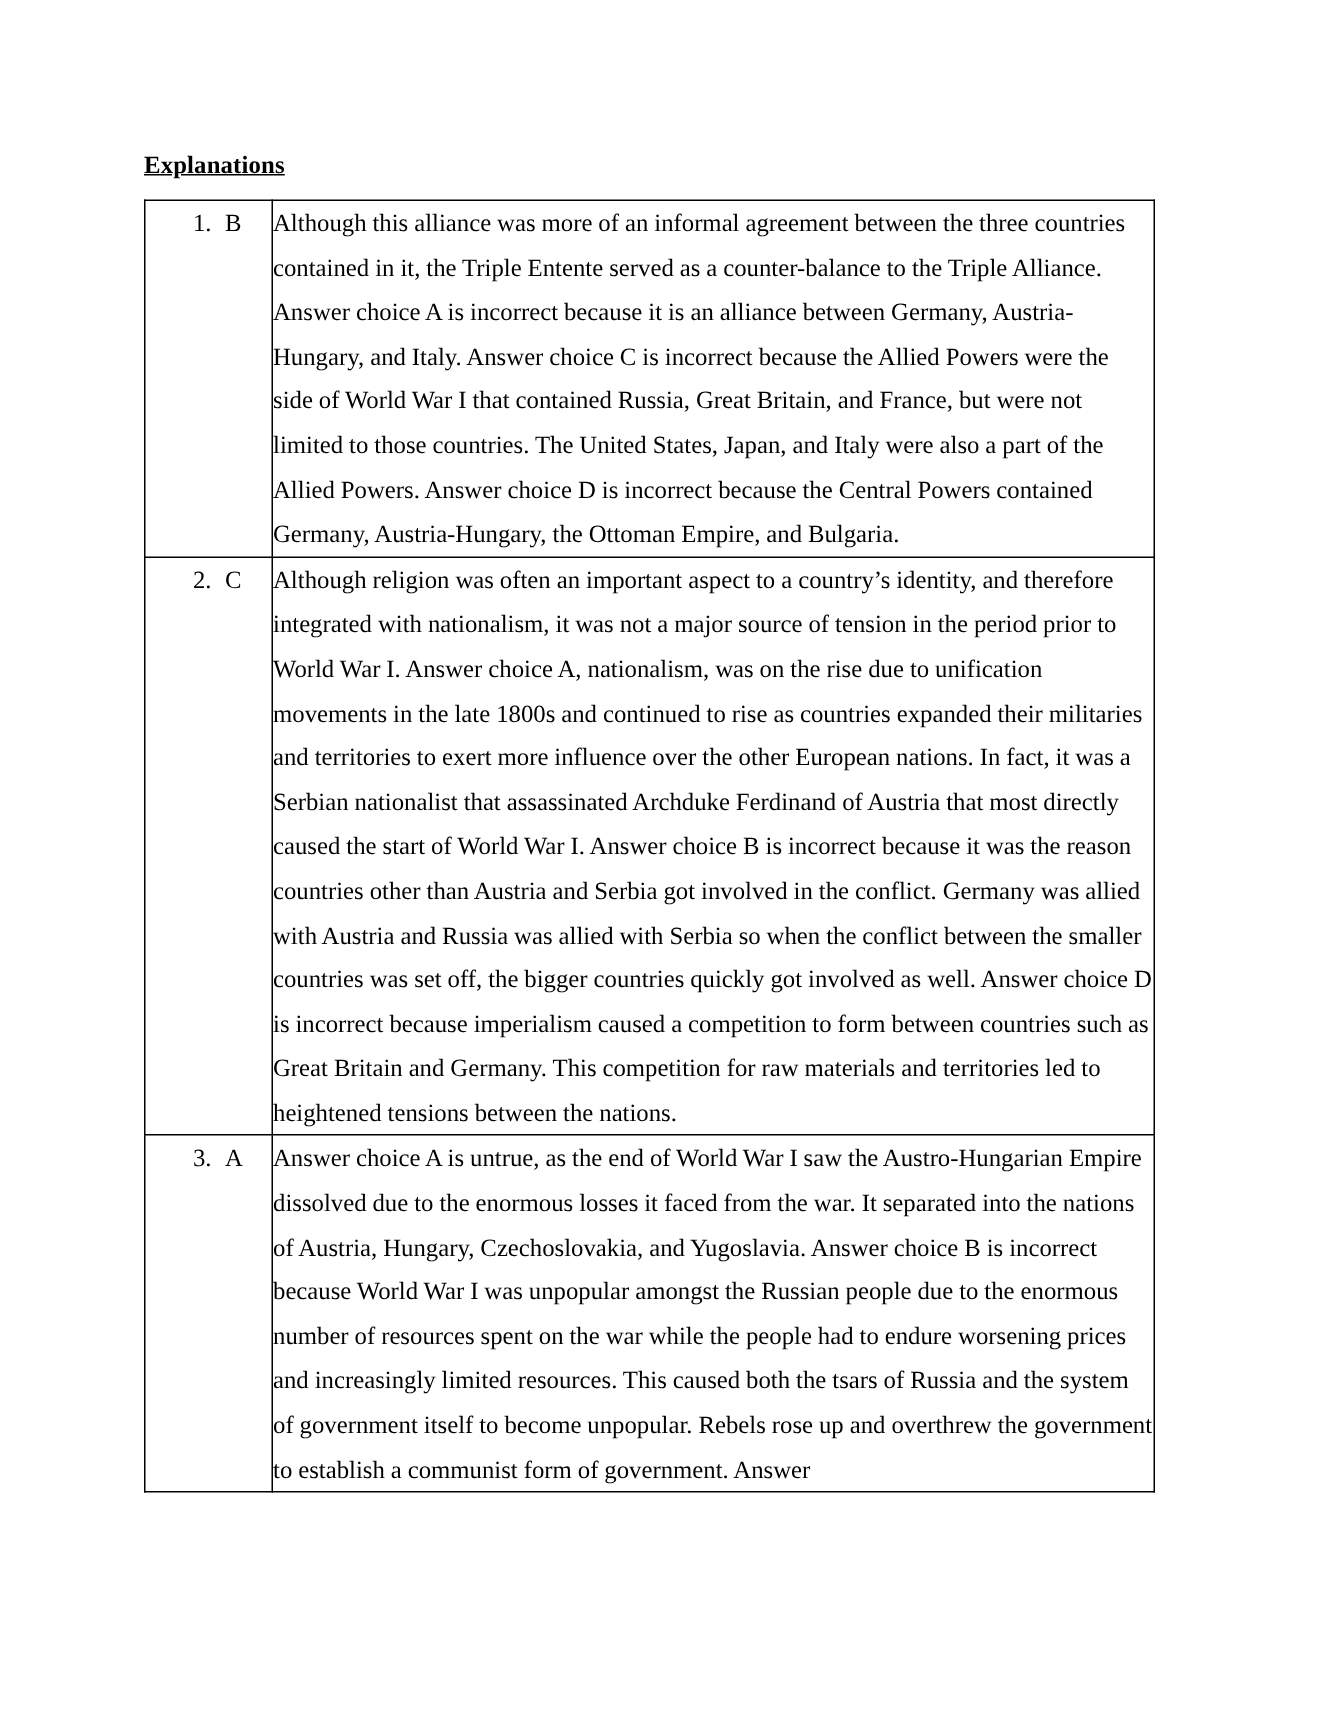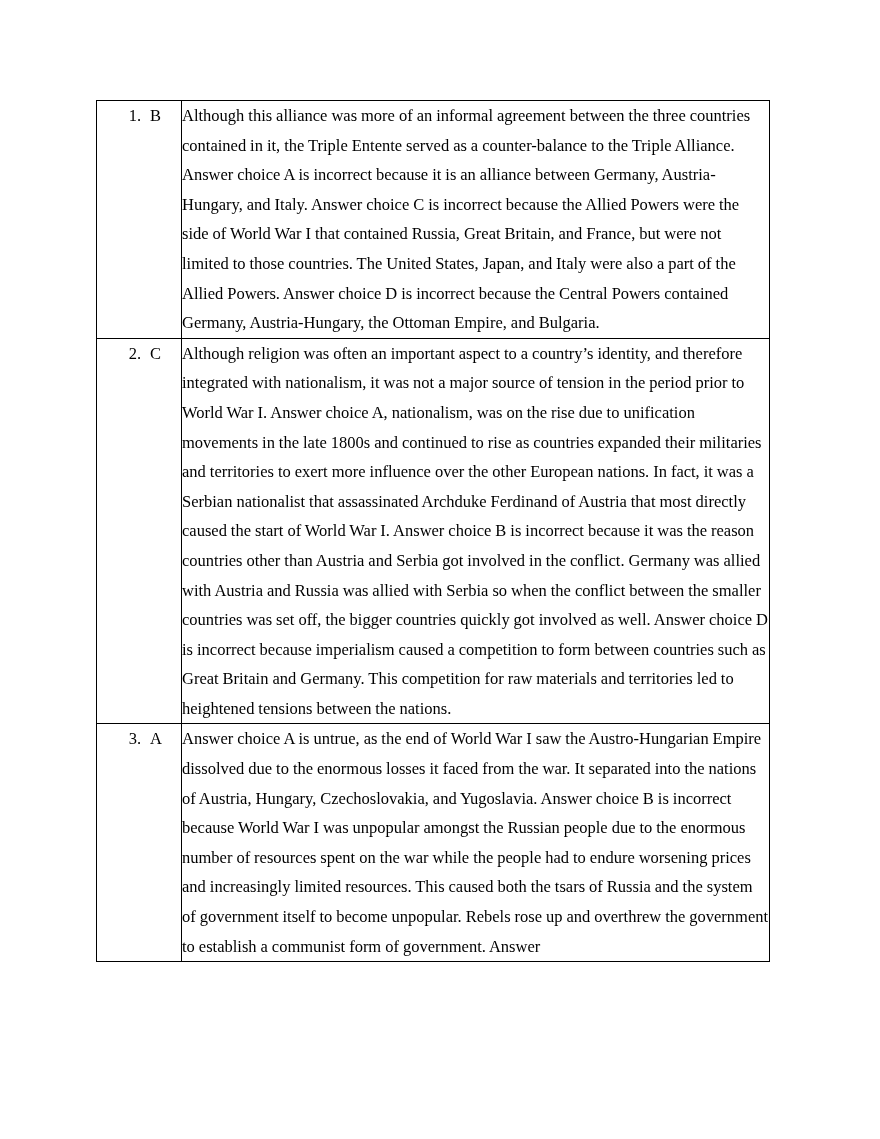--- a/index.html
+++ b/index.html
@@ -91,20 +91,21 @@
     max-height: 237px;
     overflow: hidden;
   }
 </style>
 </head>
 <body>
 
 <div class="page">
   <div class="doc-body">
 
+    <h1 class="page-title">Explanations</h1>
 
     <table class="explanations-table">
       <tbody>
 
         <tr>
           <td class="label-cell">
             <span class="label-inner">
               <span class="label-num">1.</span><span class="label-letter">B</span>
             </span>
           </td>

